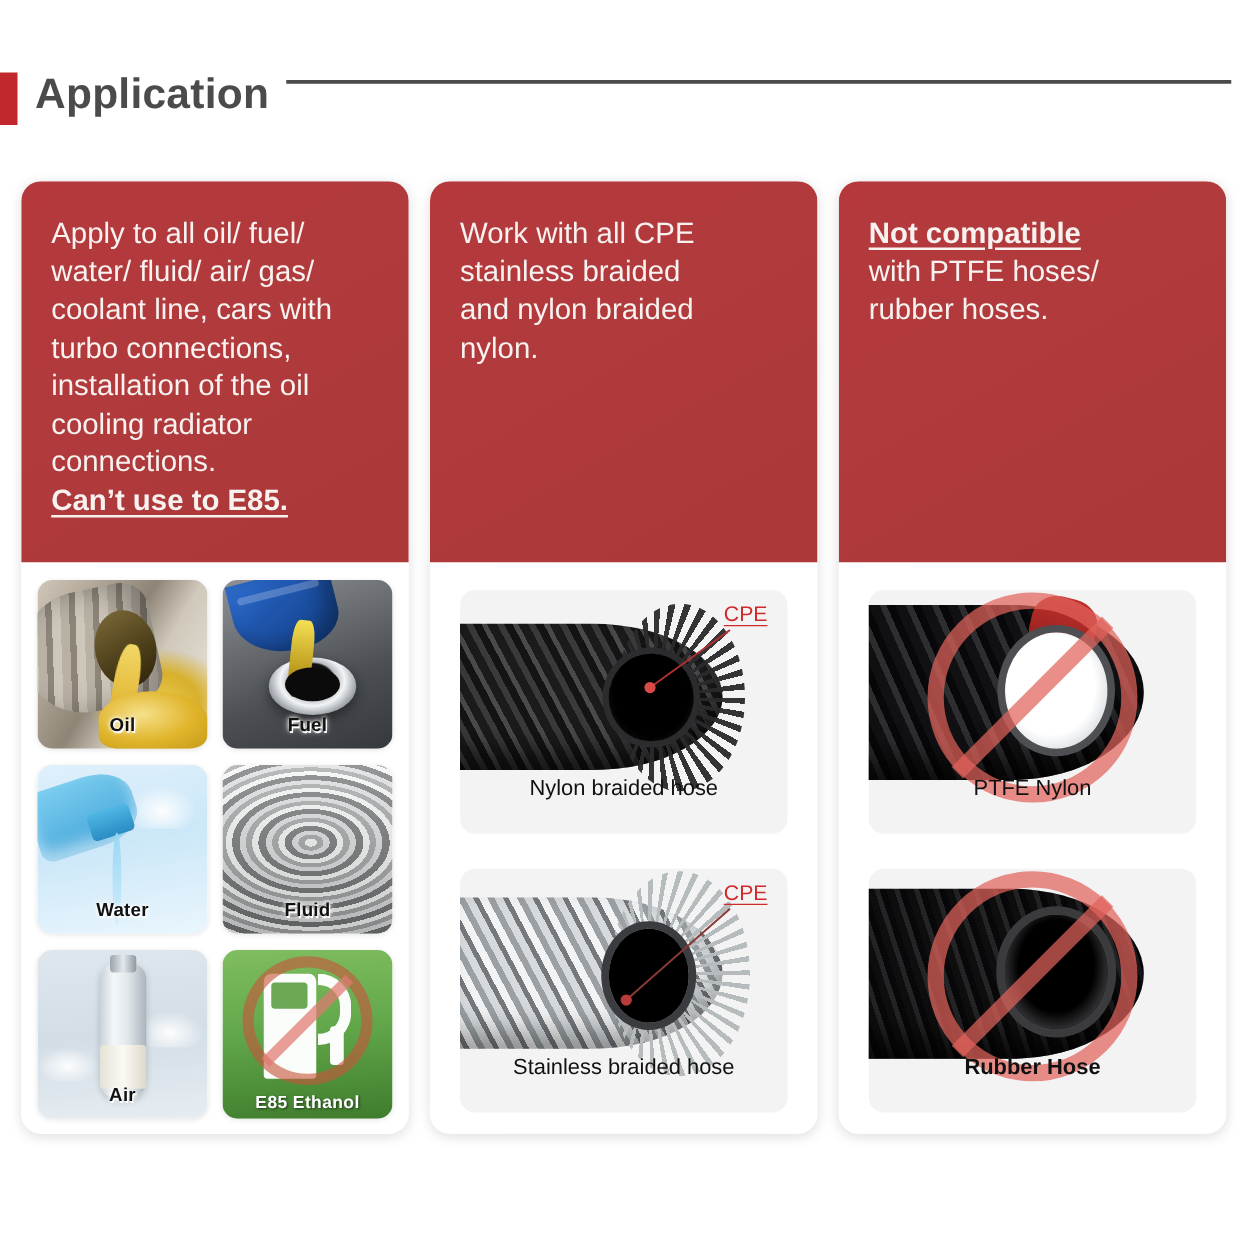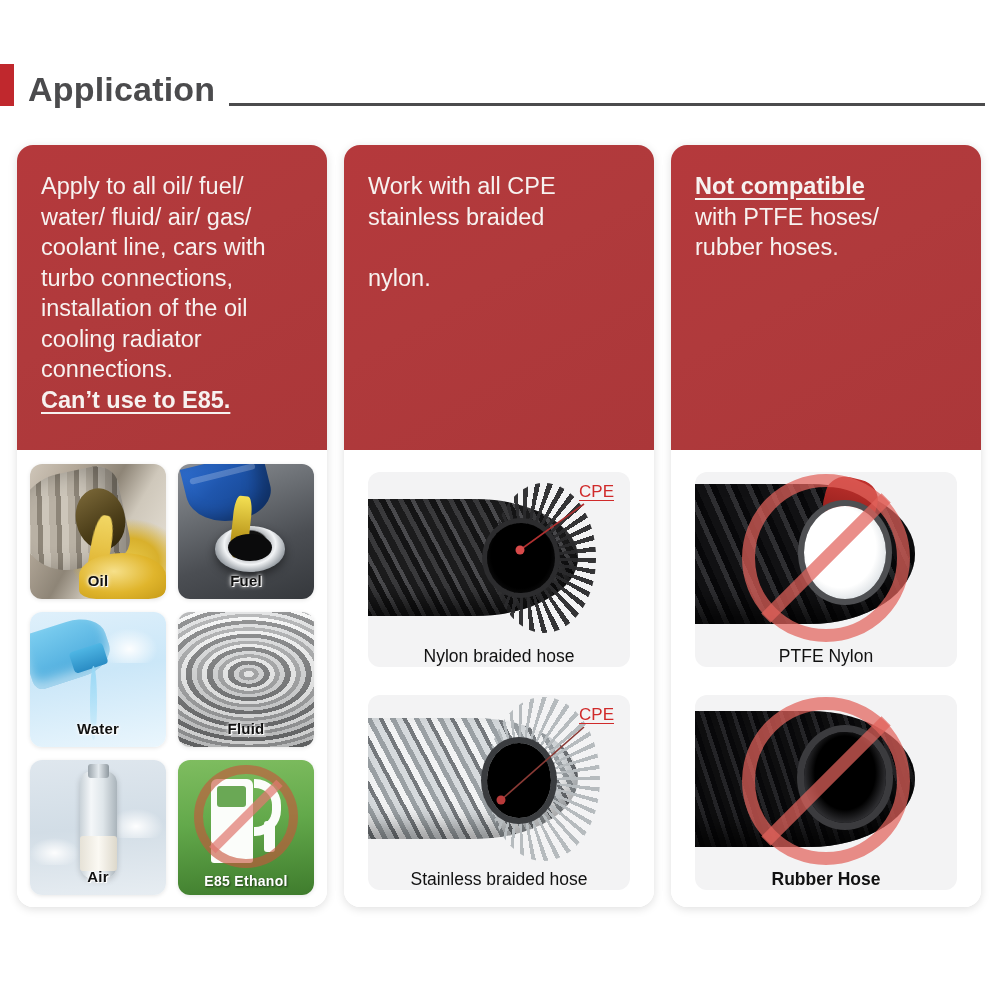--- a/index.html
+++ b/index.html
@@ -8,21 +8,21 @@
     background: #ffffff;
     font-family: "Liberation Sans", sans-serif;
     overflow: hidden;
   }
   .page { position: relative; width: 1000px; height: 1000px; background:#fff; }
 
   
   .header {
     position: absolute; left: 0; top: 58px;
     width: 1000px; height: 48px;
-    display: flex; align-items: flex-end;
+    display: flex; align-items: flex-start;
   }
   .header-bar {
     width: 14px; height: 42px; background: #C0282D; flex: 0 0 auto;
   }
   .header-title {
     margin-left: 14px;
     font-size: 34px; font-weight: 700; color: #4b4b4d;
     letter-spacing: .2px; white-space: nowrap;
     line-height: 1;
   }
@@ -276,21 +276,21 @@
     letter-spacing:.3px;
   }
 
   
   .panels { display:flex; flex-direction:column; gap:28px; padding-top:12px; align-items:center; }
   .panel {
     position: relative; width: 262px; height: 195px;
     background: #f3f3f4; border-radius: 12px; overflow: hidden;
   }
   .panel-caption {
-    position:absolute; left:0; right:0; bottom: 0; text-align:center;
+    position:absolute; left:0; right:0; bottom: 26px; text-align:center;
     font-size: 17.5px; color:#111; font-weight:400;
   }
   .panel-caption.bold { font-weight:700; }
   .cpe-label {
     position:absolute; right: 16px; top: 10px;
     color:#d02a2a; font-size: 17px; font-weight:400;
     text-decoration: underline; text-underline-offset: 3px;
   }
   .cpe-line { position:absolute; inset:0; }
 
@@ -483,21 +483,21 @@
 
         </div>
       </div>
     </div>
 
     <div class="card card2">
       <div class="card-red">
         <div class="red-text">
           <span>Work with all CPE</span><br>
           <span>stainless braided</span><br>
-          <br>
+          <span>and nylon braided</span><br>
           <span>nylon.</span>
         </div>
       </div>
 
       <div class="card-body">
         <div class="panels">
 
           <div class="panel">
             <div class="hose-nylon">
               <div class="tube"></div>

